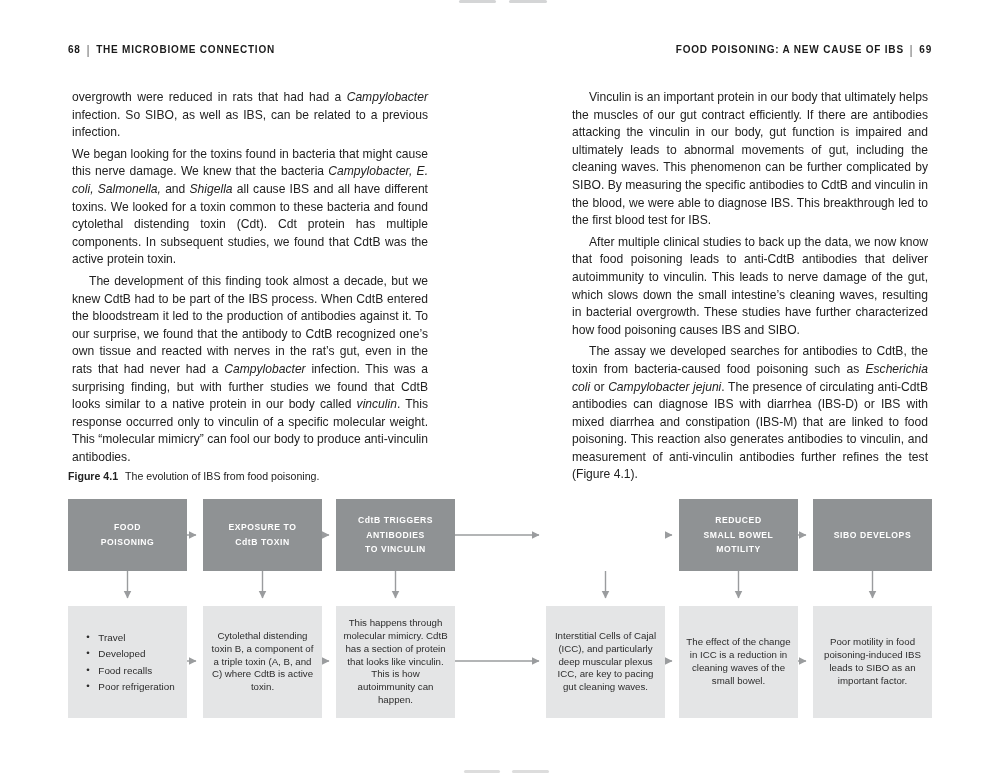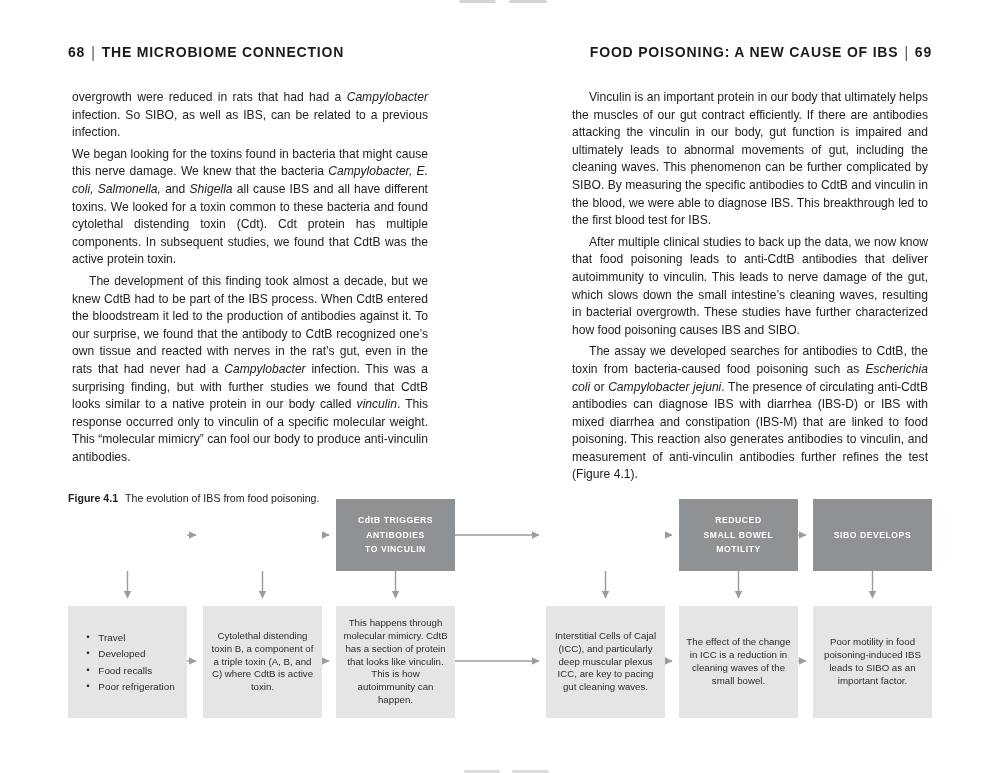--- a/index.html
+++ b/index.html
@@ -2,41 +2,41 @@
 <html><head>
 <meta charset="utf-8">
 <style>
   html,body{margin:0;padding:0;background:#ffffff;}
   #spread{
     position:relative;width:1000px;height:773px;background:#ffffff;
     font-family:"Liberation Sans",sans-serif;color:#1f1f1f;overflow:hidden;
   }
   
   .runhead{
-    position:absolute;top:44px;font-size:14px;font-weight:700;
+    position:absolute;top:44px;font-size:10px;font-weight:700;
     letter-spacing:.8px;color:#1b1b1b;white-space:nowrap;
   }
   #head-left{left:68px;}
   #head-right{right:68px;margin-left:14px;}
   .runhead .sep{font-weight:400;color:#4d4d4d;margin:0 6px;transform:scaleY(1.2);display:inline-block;}
   
   .col{
     position:absolute;top:85px;width:364px;
     font-size:12.1px;line-height:17.6px;text-align:justify;color:#222;
   }
   #col-left{left:68px;}
   #col-right{left:568px;}
   .para{margin:4px;}
   .para.indent{text-indent:17px;}
   .section-heading{
     font-size:16.8px;font-weight:700;color:#111;text-align:left;
     margin:11px 0 8px 0;line-height:1.2;letter-spacing:.1px;
   }
   
-  #fig-caption{position:absolute;left:68px;top:492px;font-size:10.6px;color:#222;}
+  #fig-caption{position:absolute;left:68px;top:470px;font-size:10.6px;color:#222;}
   #fig-caption .fig-label{font-weight:700;margin-right:7px;}
   
   .tbox{
     position:absolute;top:499px;width:119px;height:72px;background:#8F9294;
     color:#ffffff;display:flex;align-items:center;justify-content:center;
     text-align:center;font-size:8.6px;font-weight:700;letter-spacing:.55px;
     line-height:1.7;white-space:pre-line;padding:4px;box-sizing:border-box;
   }
   .bbox{
     position:absolute;top:606px;width:119px;height:112px;background:#E4E5E6;
@@ -82,20 +82,24 @@
   <div class="col" id="col-right">
     <p class="para indent">Vinculin is an important protein in our body that ultimately helps the muscles of our gut contract efficiently. If there are antibodies attacking the vinculin in our body, gut function is impaired and ultimately leads to abnormal movements of gut, including the cleaning waves. This phenomenon can be further complicated by SIBO. By measuring the specific antibodies to CdtB and vinculin in the blood, we were able to diagnose IBS. This breakthrough led to the first blood test for IBS.</p>
     <p class="para indent">After multiple clinical studies to back up the data, we now know that food poisoning leads to anti-CdtB antibodies that deliver autoimmunity to vinculin. This leads to nerve damage of the gut, which slows down the small intestine’s cleaning waves, resulting in bacterial overgrowth. These studies have further characterized how food poisoning causes IBS and SIBO.</p>
     <p class="para indent">The assay we developed searches for antibodies to CdtB, the toxin from bacteria-caused food poisoning such as <i>Escherichia coli</i> or <i>Campylobacter jejuni</i>. The presence of circulating anti-CdtB antibodies can diagnose IBS with diarrhea (IBS-D) or IBS with mixed diarrhea and constipation (IBS-M) that are linked to food poisoning. This reaction also generates antibodies to vinculin, and measurement of anti-vinculin antibodies further refines the test (Figure 4.1).</p>
   </div>
 
   <div id="fig-caption">
     <span class="fig-label">Figure 4.1</span><span>The evolution of IBS from food poisoning.</span>
   </div>
 
+  <div class="tbox" style="left:68px">FOOD
+POISONING</div>
+  <div class="tbox" style="left:203px">EXPOSURE TO
+CdtB TOXIN</div>
   <div class="tbox" style="left:336px">CdtB TRIGGERS
 ANTIBODIES
 TO VINCULIN</div>
   <div class="tbox" style="left:679px">REDUCED
 SMALL BOWEL
 MOTILITY</div>
   <div class="tbox" style="left:813px">SIBO DEVELOPS</div>
 
   <div class="bbox" style="left:68px">
     <ul>

